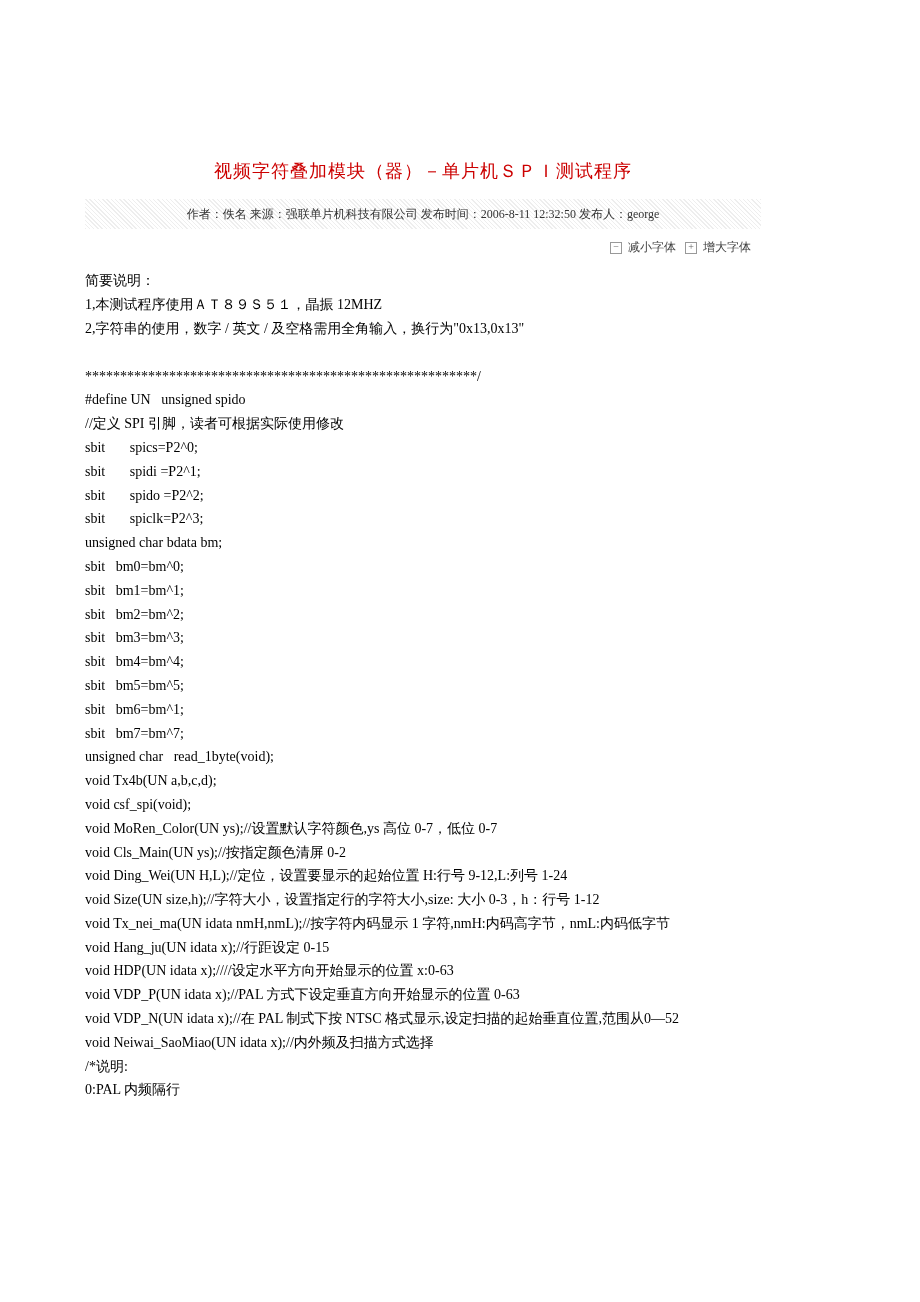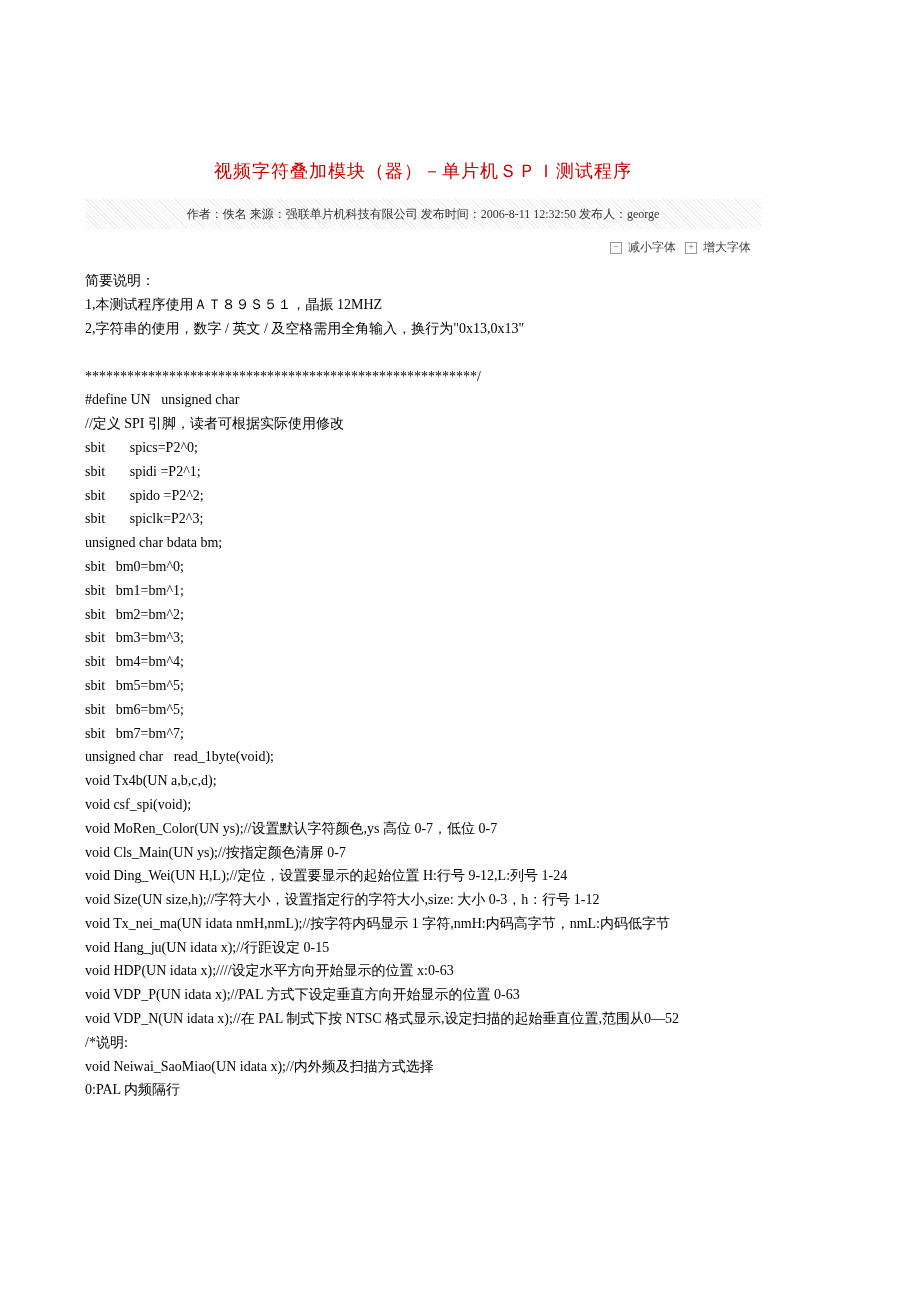--- a/index.html
+++ b/index.html
@@ -89,45 +89,45 @@
     <span class="icon">+</span><a>增大字体</a>
   </div>
 
   <div class="body-text" id="body-text">
 
   <p class="line">简要说明：</p>
       <p class="line">1,本测试程序使用ＡＴ８９Ｓ５１，晶振 12MHZ</p>
       <p class="line">2,字符串的使用，数字 / 英文 / 及空格需用全角输入，换行为"0x13,0x13"</p>
       <p class="line">&nbsp;</p>
       <p class="line">********************************************************/</p>
-      <p class="line">#define UN   unsigned char</p>
+      <p class="line">#define UN   unsigned spido</p>
       <p class="line">//定义 SPI 引脚，读者可根据实际使用修改</p>
       <p class="line">sbit       spics=P2^0;</p>
       <p class="line">sbit       spidi =P2^1;</p>
       <p class="line">sbit       spido =P2^2;</p>
       <p class="line">sbit       spiclk=P2^3;</p>
       <p class="line">unsigned char bdata bm;</p>
       <p class="line">sbit   bm0=bm^0;</p>
       <p class="line">sbit   bm1=bm^1;</p>
       <p class="line">sbit   bm2=bm^2;</p>
       <p class="line">sbit   bm3=bm^3;</p>
       <p class="line">sbit   bm4=bm^4;</p>
       <p class="line">sbit   bm5=bm^5;</p>
-      <p class="line">sbit   bm6=bm^5;</p>
+      <p class="line">sbit   bm6=bm^1;</p>
       <p class="line">sbit   bm7=bm^7;</p>
       <p class="line">unsigned char   read_1byte(void);</p>
       <p class="line">void Tx4b(UN a,b,c,d);</p>
       <p class="line">void csf_spi(void);</p>
       <p class="line">void MoRen_Color(UN ys);//设置默认字符颜色,ys 高位 0-7，低位 0-7</p>
-      <p class="line">void Cls_Main(UN ys);//按指定颜色清屏 0-7</p>
+      <p class="line">void Cls_Main(UN ys);//按指定颜色清屏 0-2</p>
       <p class="line">void Ding_Wei(UN H,L);//定位，设置要显示的起始位置 H:行号 9-12,L:列号 1-24</p>
       <p class="line">void Size(UN size,h);//字符大小，设置指定行的字符大小,size: 大小 0-3，h：行号 1-12</p>
       <p class="line">void Tx_nei_ma(UN idata nmH,nmL);//按字符内码显示 1 字符,nmH:内码高字节，nmL:内码低字节</p>
       <p class="line">void Hang_ju(UN idata x);//行距设定 0-15</p>
       <p class="line">void HDP(UN idata x);////设定水平方向开始显示的位置 x:0-63</p>
       <p class="line">void VDP_P(UN idata x);//PAL 方式下设定垂直方向开始显示的位置 0-63</p>
       <p class="line">void VDP_N(UN idata x);//在 PAL 制式下按 NTSC 格式显示,设定扫描的起始垂直位置,范围从0—52</p>
+      <p class="line">void Neiwai_SaoMiao(UN idata x);//内外频及扫描方式选择</p>
       <p class="line">/*说明:</p>
-      <p class="line">void Neiwai_SaoMiao(UN idata x);//内外频及扫描方式选择</p>
       <p class="line">0:PAL 内频隔行</p>
     </div>
 
 </div>
 
 </body></html>

